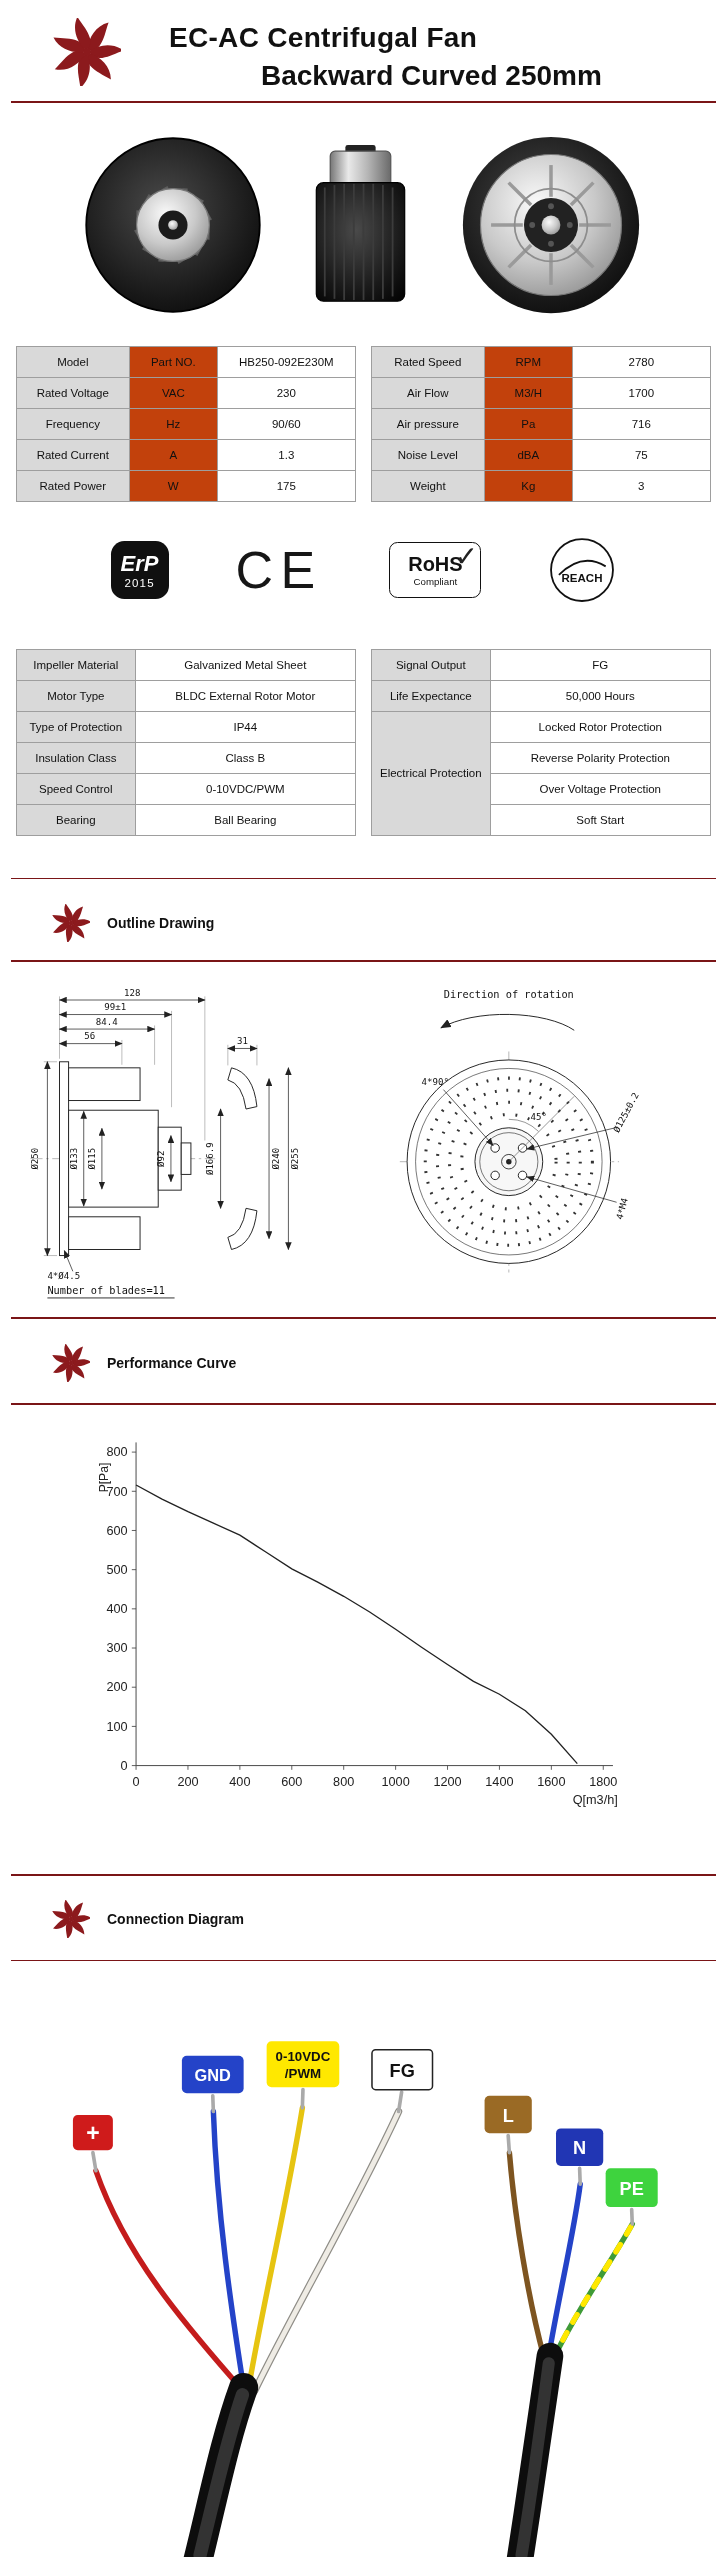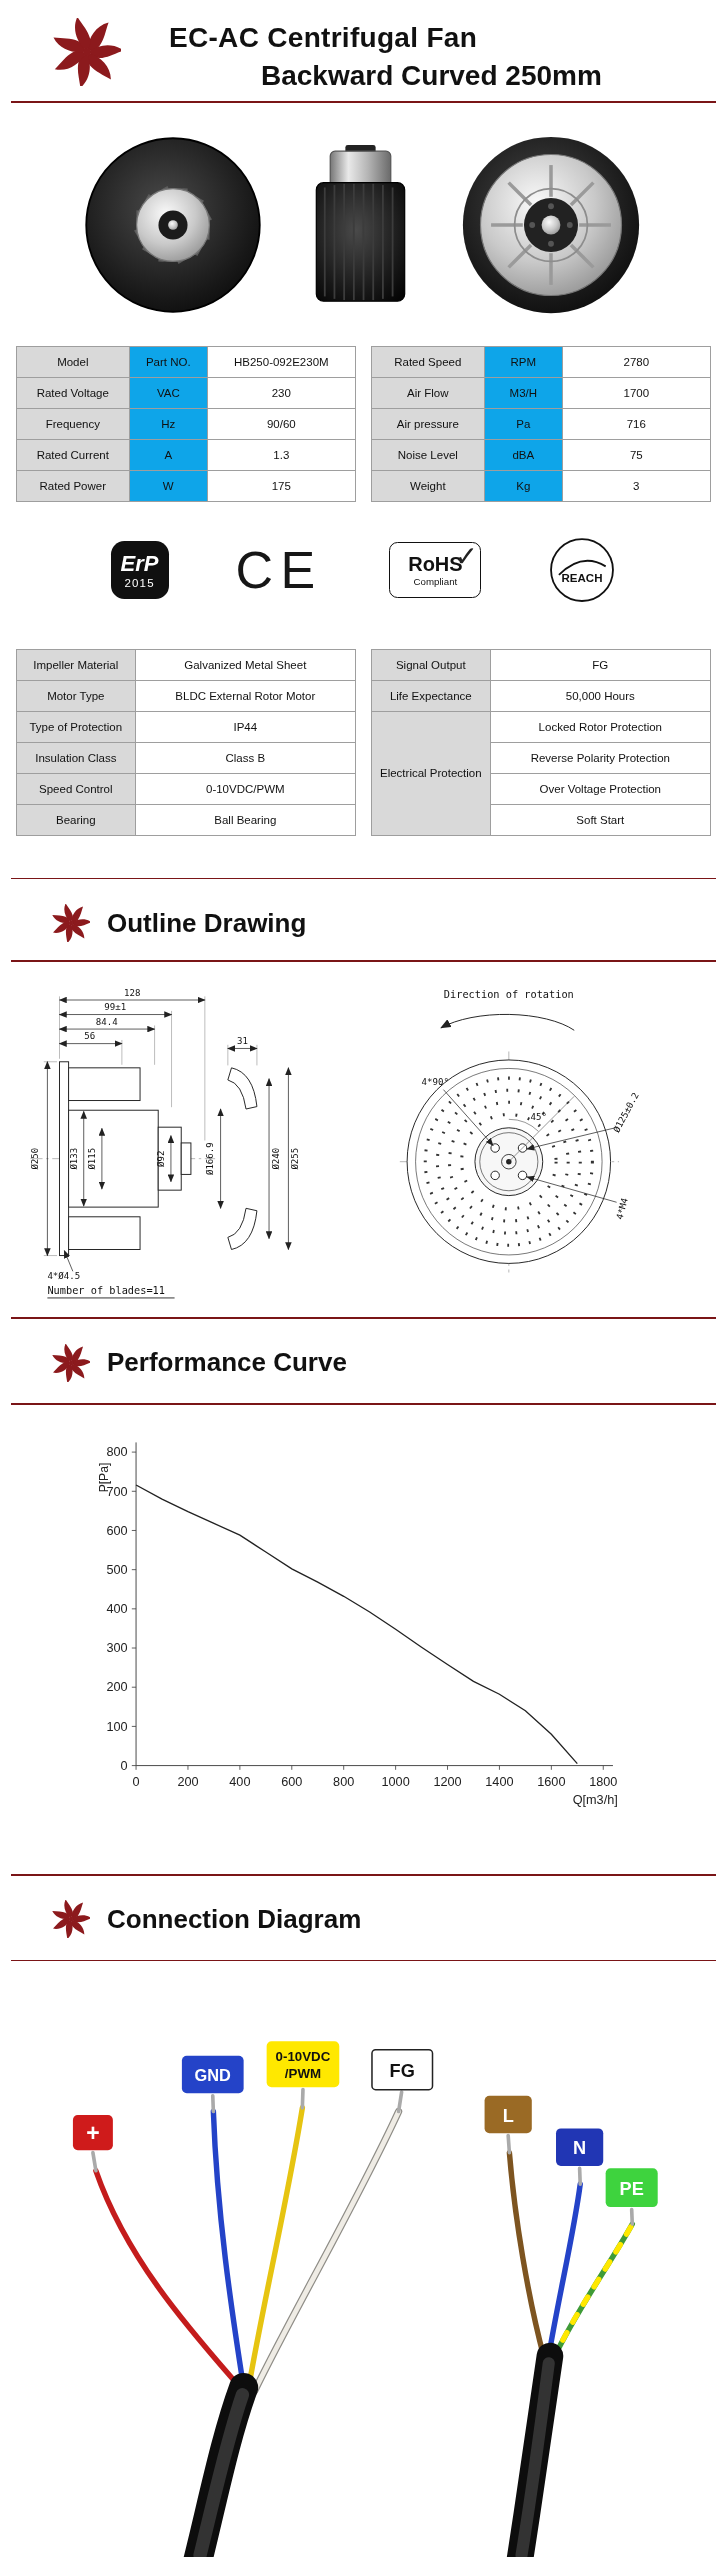--- a/index.html
+++ b/index.html
@@ -8,34 +8,34 @@
   .hdr{display:flex;align-items:flex-start;padding:18px 16px 0 53px}
   .hdr .titles{margin:3.6px 0 0 48px}
   .t1{font-size:28px;font-weight:700;letter-spacing:0.3px}
   .t2{font-size:28px;font-weight:700;margin:6px 0 0 92px}
   .hdr-line{margin-top:9.7px}
   .imgs{display:flex;align-items:center;justify-content:center;gap:39px;margin-top:22px;height:200px}
   .specs{display:flex;gap:15px;padding:0 15.8px;margin-top:20.6px}
   table.spec{border-collapse:collapse;width:340px;font-size:11.5px;table-layout:fixed}
   .spec td{border:0.6px solid #9e9e9e;height:31px;text-align:center;overflow:hidden;padding:0 2.4px}
   td.lab{background:#d9d9d9;width:113px}
-  td.unit{background:#0ea5e9;width:78px}
+  td.unit{background:#c2410c;width:88px}
   td.val{background:#fff}
   table.spec2 td.lab{width:119px}
   .certs{display:flex;align-items:center;justify-content:center;gap:67px;margin-top:29px;height:79px}
   .erp{width:58px;height:58px;background:#101010;border-radius:13.3px;color:#fff;display:flex;flex-direction:column;align-items:center;justify-content:center}
   .erp-t{font-size:22px;font-weight:700;font-style:italic}
   .erp-y{font-size:11.5px;letter-spacing:1.2px}
   .ce{font-size:52px;letter-spacing:7.3px;color:#161616}
   .rohs{position:relative;width:92px;height:56px;border:1.8px solid #111;border-radius:8.5px;display:flex;flex-direction:column;align-items:center;justify-content:center}
   .rohs-t{font-size:20px;font-weight:700;line-height:1}
   .rohs-c{font-size:9.7px;margin-top:1.8px}
   .rohs-check{position:absolute;right:2.4px;top:-3.6px;font-size:28px;color:#222}
   .sech{display:flex;align-items:center;padding-left:52px;height:73px;margin-top:7.3px}
-  .sech .ttl{font-size:26px;font-weight:700;margin-left:17px}
+  .sech .ttl{font-size:14px;font-weight:700;margin-left:17px}
   .secline{height:1.8px;background:#7a1517;margin:0 11px}
   .m70{margin-top:42px}.m18{margin-top:11px}.m6{margin-top:3.6px}.m96{margin-top:58px}
   .outline-wrap{margin:15.8px 12px 0}
   .chart-wrap{margin:12px 0 0 51px}
   .wiring-wrap{margin-top:9.7px}
   .dwt{font-family:"DejaVu Sans Mono",monospace;font-size:17px;fill:#111}
   .dimt{font-family:"DejaVu Sans Mono",monospace;font-size:15px;fill:#111}
   .dim{stroke:#222;stroke-width:1.2;fill:none}
   .ext{stroke:#777;stroke-width:.8}
   .cl{stroke:#888;stroke-width:1;stroke-dasharray:20 6 4 6}

